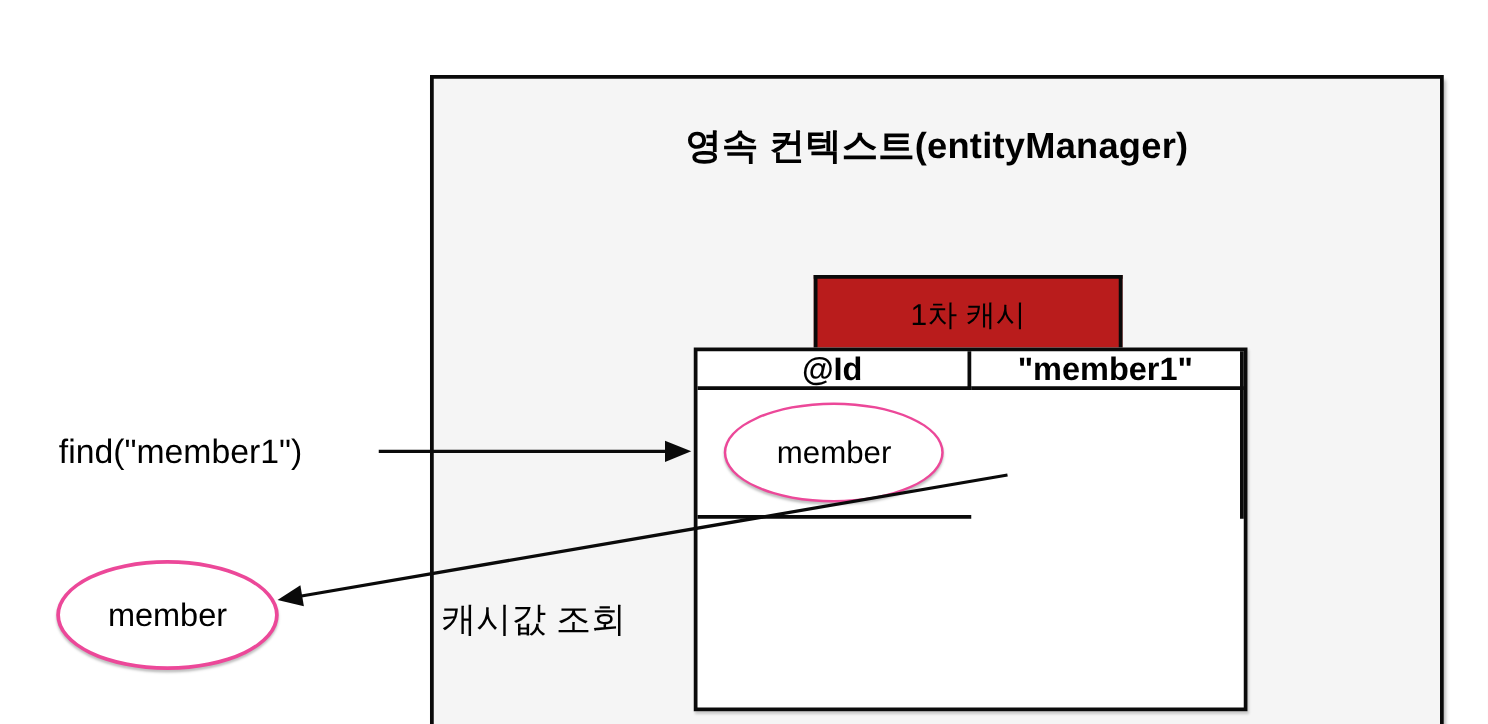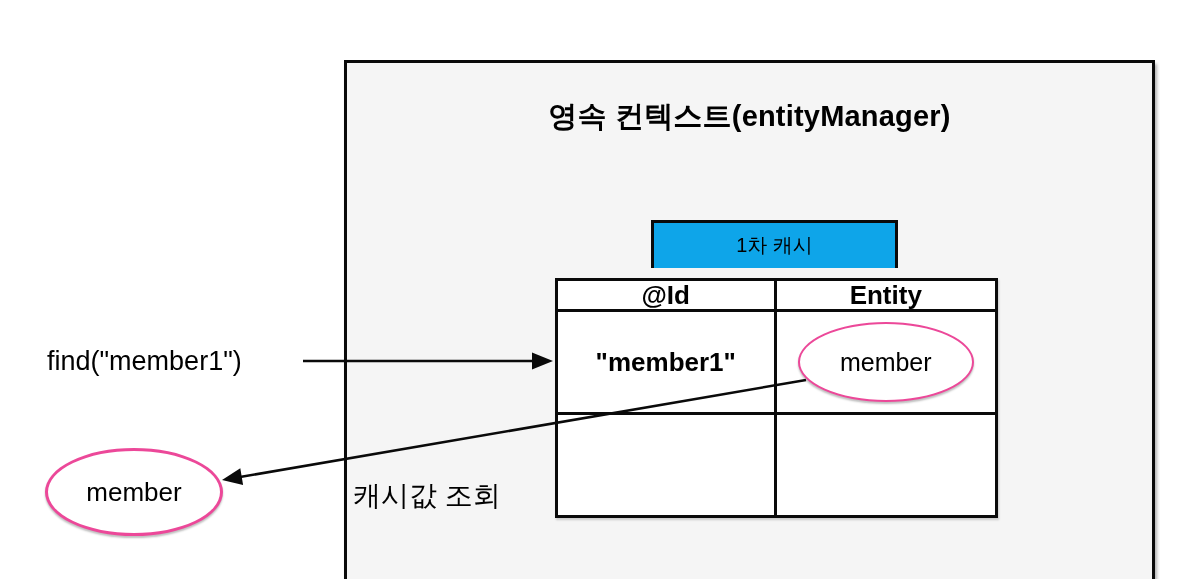--- a/index.html
+++ b/index.html
@@ -38,37 +38,37 @@
     font-size: 29px;
     font-weight: bold;
     letter-spacing: 0.2px;
   }
   
   .cache-label-box {
     position: absolute;
     left: 651px;
     top: 180px;
     width: 247px;
-    height: 48px;
+    height: 61px;
     box-sizing: border-box;
-    background: #0ea5e9;
+    background: #b91c1c;
     border: 3px solid #0a0a0a;
     border-bottom: none;
     display: flex;
     align-items: center;
     justify-content: center;
-    font-size: 20px;
+    font-size: 24px;
   }
   
   .cache-table {
     position: absolute;
     left: 555px;
     top: 238px;
     width: 443px;
-    height: 240px;
+    height: 291px;
     box-sizing: border-box;
     background: #ffffff;
     border: 3px solid #0a0a0a;
     display: grid;
     grid-template-columns: 1fr 1fr;
     grid-template-rows: 31px 103px 1fr;
     box-shadow: 1px 2px 2px rgba(0,0,0,0.18);
   }
   .cell {
     display: flex;
@@ -141,21 +141,20 @@
 
   <div class="pc-box"></div>
   <div class="pc-title">영속 컨텍스트(entityManager)</div>
 
   <div class="cache-label-box">
     <span>1차 캐시</span>
   </div>
 
   <div class="cache-table">
     <div class="cell header">@Id</div>
-    <div class="cell header col-last">Entity</div>
 
     <div class="cell id-value">"member1"</div>
     <div class="cell col-last">
       <div class="ellipse in-table">
         <span>member</span>
       </div>
     </div>
 
     <div class="cell row-last"></div>
     <div class="cell row-last col-last"></div>

